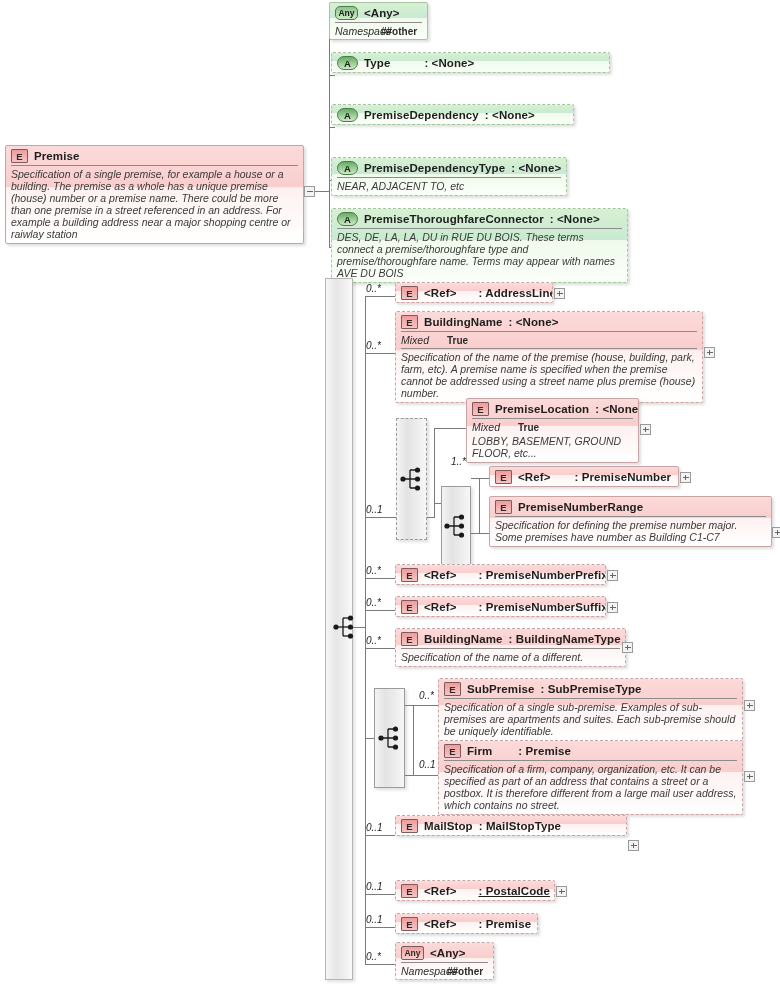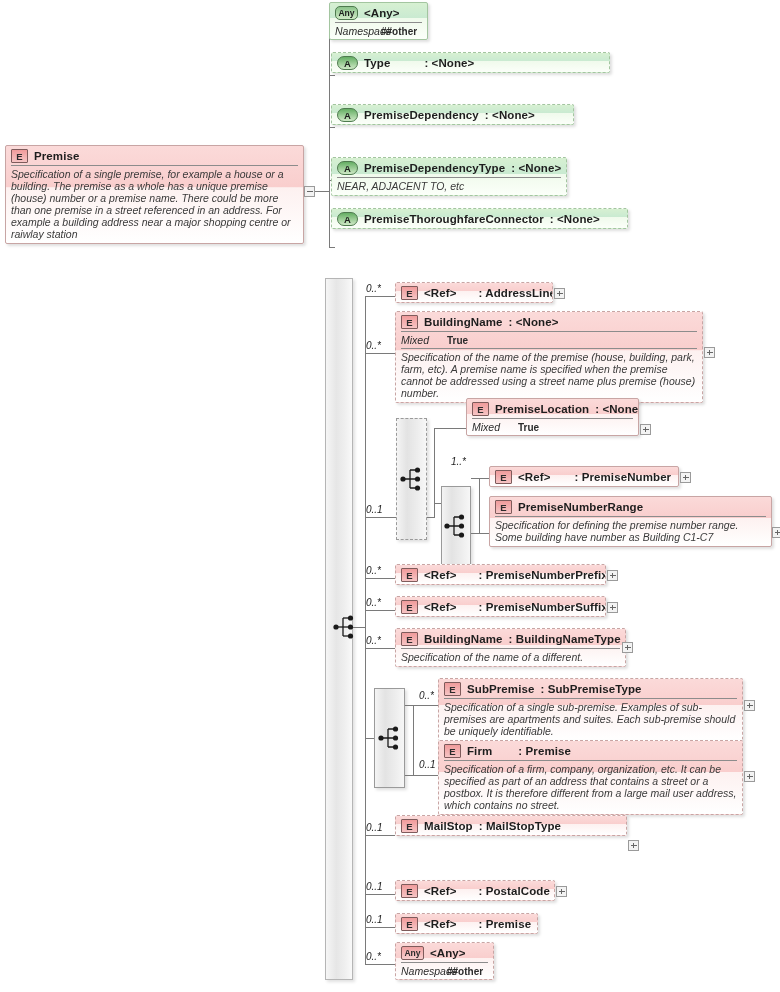--- a/index.html
+++ b/index.html
@@ -164,20 +164,21 @@
     </div>
     <div class="sect doc">NEAR, ADJACENT TO, etc</div>
   </div>
 
   <div class="node attr dashed" style="left:331px; top:208px; width:297px;">
     <div class="hdr">
       <span class="ico a">A</span>
       <span class="nm">PremiseThoroughfareConnector</span>
       <span class="ty" style="padding-left:6px;">: &lt;None&gt;</span>
     </div>
+    <div class="sect doc">DES, DE, LA, LA, DU in RUE DU BOIS. These terms connect a premise/thoroughfare type and premise/thoroughfare name. Terms may appear with names AVE DU BOIS</div>
   </div>
 
   <div class="bigbar" style="left:325px; top:278px; width:28px; height:702px;"></div>
   <div class="compositor solid" style="left:333px; top:612px; width:24px; height:29px; border:none; background:transparent; box-shadow:none;">
     <svg width="24" height="26" viewBox="0 0 24 26">
       <circle cx="3" cy="13" r="2.6" fill="#1a1a1a"></circle>
       <line x1="5" y1="13" x2="10" y2="13" stroke="#1a1a1a" stroke-width="1.3"></line>
       <line x1="10" y1="4" x2="10" y2="22" stroke="#1a1a1a" stroke-width="1.3"></line>
       <line x1="10" y1="4" x2="15" y2="4" stroke="#1a1a1a" stroke-width="1.3"></line>
       <line x1="10" y1="13" x2="15" y2="13" stroke="#1a1a1a" stroke-width="1.3"></line>
@@ -262,20 +263,21 @@
   <div class="node elem solid" style="left:466px; top:398px; width:173px;">
     <div class="hdr">
       <span class="ico e">E</span>
       <span class="nm">PremiseLocation</span>
       <span class="ty" style="padding-left:6px;">: &lt;None&gt;</span>
     </div>
     <div class="sect kv">
       <span class="k">Mixed</span>
       <span class="v">True</span>
     </div>
+    <div class="sect doc noline" style="border-top:none; padding-top:0;">LOBBY, BASEMENT, GROUND FLOOR, etc...</div>
   </div>
   <div class="pm plus" style="left:640px; top:424px;"></div>
 
   <div class="compositor solid" style="left:441px; top:486px; width:30px; height:80px;">
     <svg width="25" height="26" viewBox="0 0 24 26">
       <circle cx="3" cy="13" r="2.6" fill="#1a1a1a"></circle>
       <line x1="5" y1="13" x2="10" y2="13" stroke="#1a1a1a" stroke-width="1.3"></line>
       <line x1="10" y1="4" x2="10" y2="22" stroke="#1a1a1a" stroke-width="1.3"></line>
       <line x1="10" y1="4" x2="15" y2="4" stroke="#1a1a1a" stroke-width="1.3"></line>
       <line x1="10" y1="13" x2="15" y2="13" stroke="#1a1a1a" stroke-width="1.3"></line>
@@ -296,21 +298,21 @@
       <span class="ty" style="padding-left:24px;">: PremiseNumber</span>
     </div>
   </div>
   <div class="pm plus" style="left:680px; top:472px;"></div>
 
   <div class="node elem solid" style="left:489px; top:496px; width:283px;">
     <div class="hdr">
       <span class="ico e">E</span>
       <span class="nm">PremiseNumberRange</span>
     </div>
-    <div class="sect doc">Specification for defining the premise number range. Some building have number as Building C1-C7</div>
+    <div class="sect doc">Specification for defining the premise number major. Some premises have number as Building C1-C7</div>
   </div>
   <div class="pm plus" style="left:772px; top:527px;"></div>
 
   <div class="node elem dashed" style="left:395px; top:564px; width:211px;">
     <div class="hdr">
       <span class="ico e">E</span>
       <span class="nm">&lt;Ref&gt;</span>
       <span class="ty" style="padding-left:22px;">: PremiseNumberPrefix</span>
     </div>
   </div>
@@ -378,21 +380,21 @@
       <span class="nm">MailStop</span>
       <span class="ty" style="padding-left:6px;">: MailStopType</span>
     </div>
   </div>
   <div class="pm plus" style="left:628px; top:840px;"></div>
 
   <div class="node elem dashed" style="left:395px; top:880px; width:160px;">
     <div class="hdr">
       <span class="ico e">E</span>
       <span class="nm">&lt;Ref&gt;</span>
-      <span class="ty" style="padding-left:22px;">: PostalCode</span>
+      <span class="ty" style="padding-left:22px;text-decoration:underline;">: PostalCode</span>
     </div>
   </div>
   <div class="pm plus" style="left:556px; top:886px;"></div>
 
   <div class="node elem dashed" style="left:395px; top:913px; width:143px;">
     <div class="hdr">
       <span class="ico e">E</span>
       <span class="nm">&lt;Ref&gt;</span>
       <span class="ty" style="padding-left:22px;">: Premise</span>
     </div>

